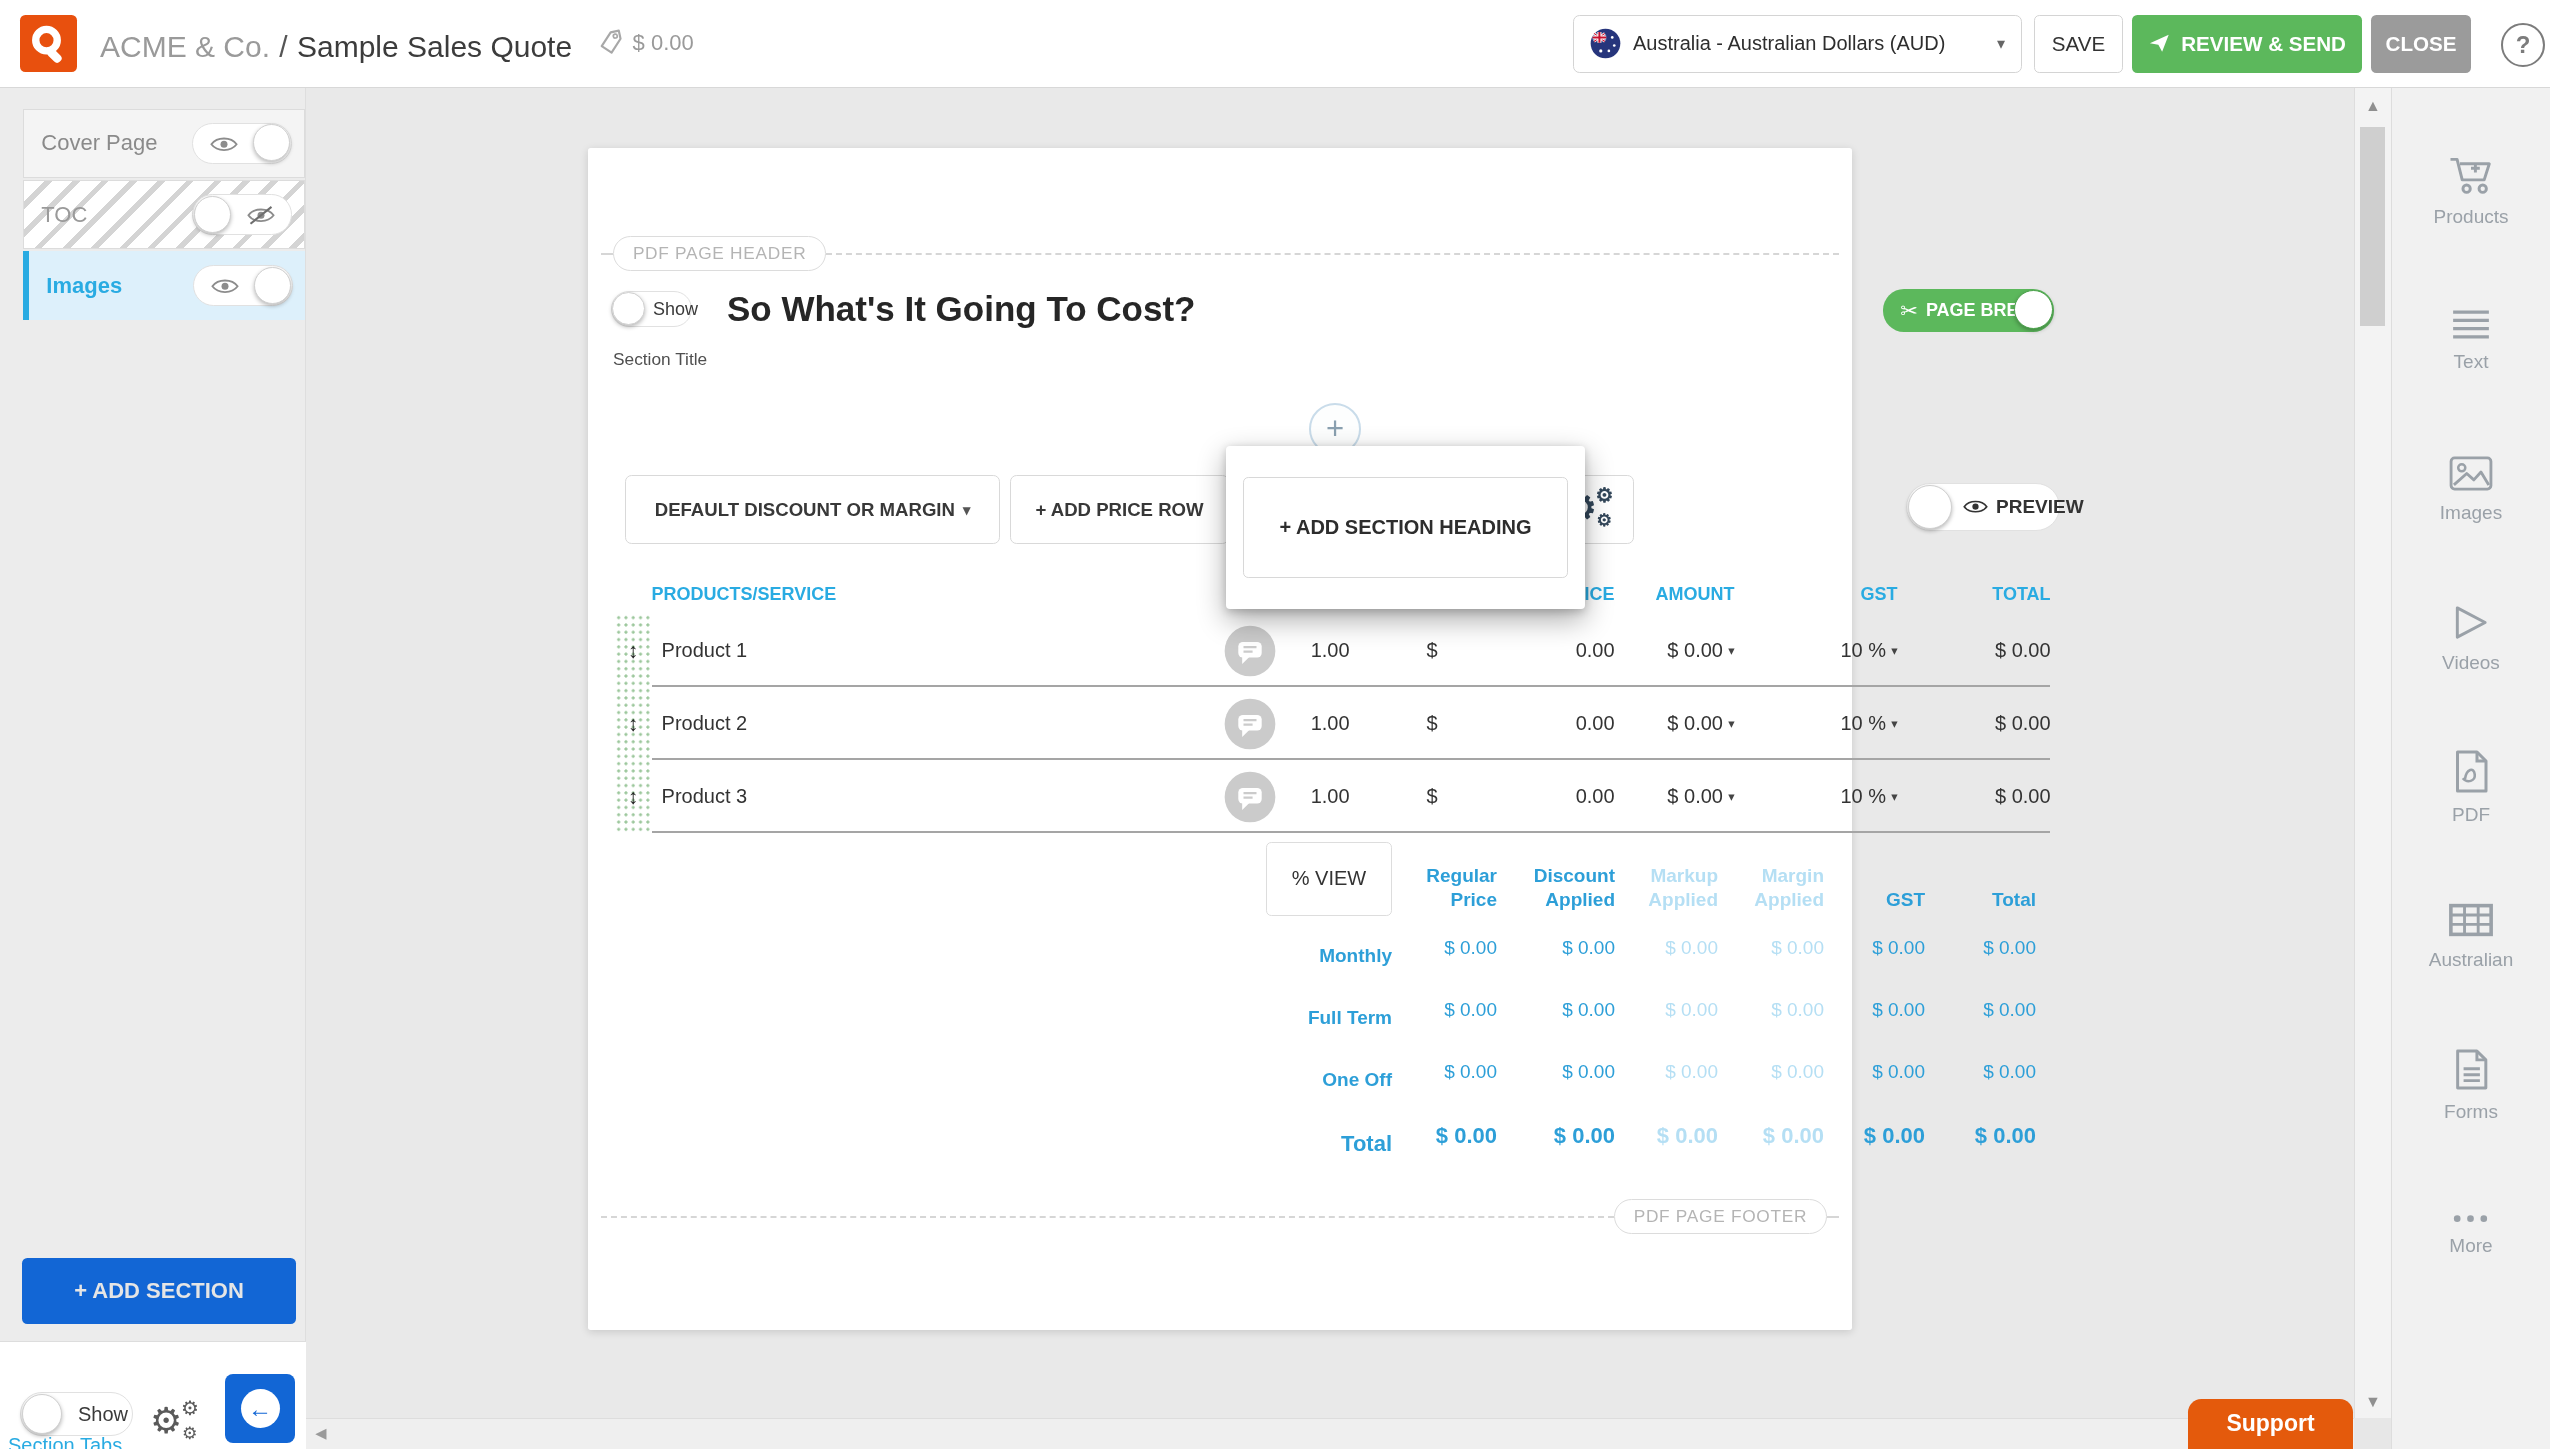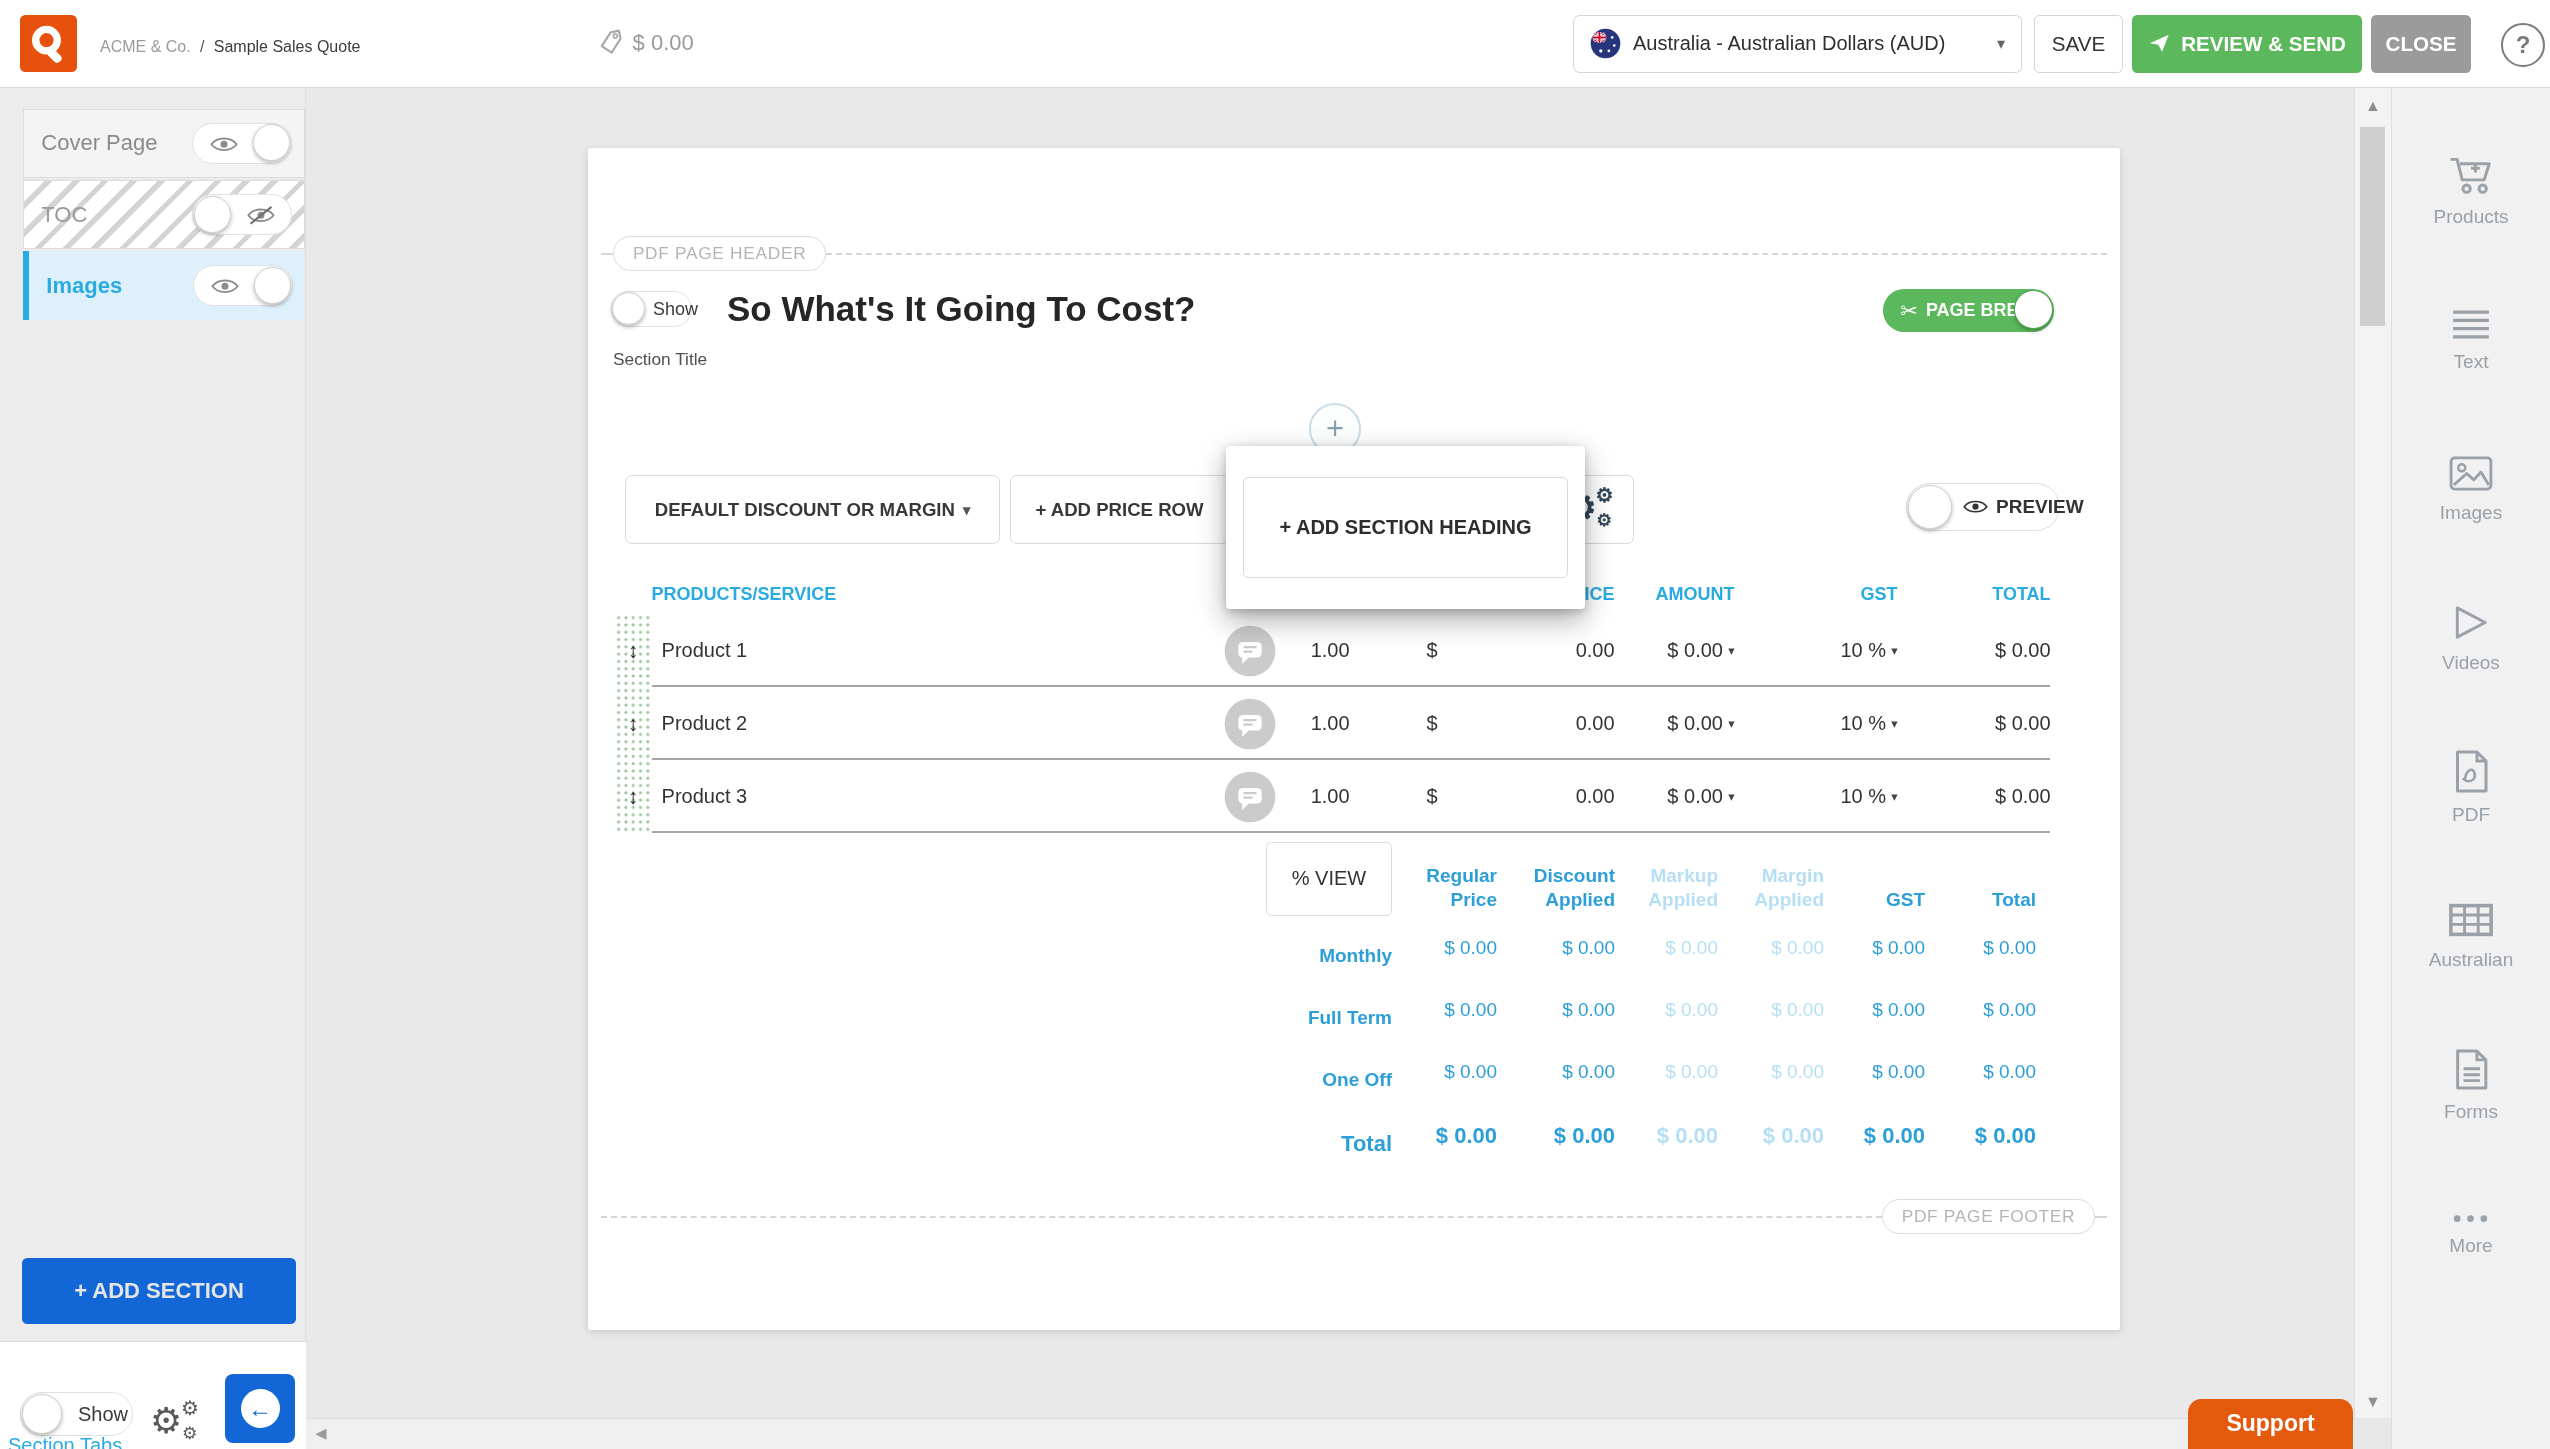--- a/index.html
+++ b/index.html
@@ -8,21 +8,21 @@
     position:relative; overflow:hidden;
     background:#e9e9e9;
     font-family:"Liberation Sans", sans-serif;
     color:#333;
   }
   svg { display:block; }
 
   
   .topbar { position:absolute; left:0; top:0; width:2550px; height:88px; background:#fff; border-bottom:1.3px solid #d8d8d8; z-index:30; }
   .logo { position:absolute; left:20px; top:14.6px; width:57px; height:57px; background:#e8500e; border-radius:5.3px; display:flex; align-items:center; justify-content:center; }
-  .crumbs { position:absolute; left:100px; top:0; height:94px; display:flex; align-items:center; gap:9.3px; font-size:16px; }
+  .crumbs { position:absolute; left:100px; top:0; height:94px; display:flex; align-items:center; gap:9.3px; font-size:30px; }
   .crumb-co { color:#9a9a9a; }
   .crumb-sep { color:#555; }
   .crumb-doc { color:#3c3c3c; }
   .quote-total { position:absolute; left:598px; top:0; height:86px; display:flex; align-items:center; gap:8px; color:#9a9a9a; font-size:22px; }
   .currency { position:absolute; left:1573px; top:14.6px; width:449px; height:58px; background:#fff; border:1.3px solid #d4d4d4; border-radius:6.6px; display:flex; align-items:center; gap:12px; padding:0 16px; font-size:20px; color:#2e2e2e; }
   .currency .caret { color:#666; font-size:16px; margin-left:auto; }
   .btn-save { position:absolute; left:2034px; top:14.6px; width:89px; height:58px; background:#fff; border:1.3px solid #d4d4d4; border-radius:5.3px; font-size:20.6px; color:#333; display:flex; align-items:center; justify-content:center; }
   .btn-review { position:absolute; left:2132px; top:14.6px; width:230px; height:58px; background:#5cb85c; border:none; border-radius:5.3px; font-size:20.6px; font-weight:bold; color:#fff; display:flex; align-items:center; justify-content:center; gap:10.6px; }
   .btn-close { position:absolute; left:2371px; top:14.6px; width:100px; height:58px; background:#9b9b9b; border:none; border-radius:5.3px; font-size:20.6px; font-weight:bold; color:#fff; display:flex; align-items:center; justify-content:center; }
   .help { position:absolute; left:2501px; top:22.6px; width:44px; height:44px; border:2.7px solid #7c7c7c; border-radius:50%; color:#7c7c7c; font-size:24px; font-weight:bold; display:flex; align-items:center; justify-content:center; }
@@ -64,21 +64,21 @@
   .main { position:absolute; left:306px; top:88px; width:2085px; height:1361px; background:#e9e9e9; }
   .vscroll { position:absolute; right:0; top:0; bottom:31px; width:37px; background:#f3f3f3; border-left:0.7px solid #ddd; }
   .vscroll .up { position:absolute; top:9.3px; left:0; right:0; text-align:center; color:#8f8f8f; font-size:16px; }
   .vscroll .thumb { position:absolute; top:39px; left:5.3px; width:25px; height:199px; background:#cfcfcf; }
   .vscroll .down { position:absolute; bottom:6.6px; left:0; right:0; text-align:center; color:#8f8f8f; font-size:16px; }
   .hscroll { position:absolute; left:0; right:37px; bottom:0; height:31px; background:#efefef; border-top:0.7px solid #ddd; }
   .hscroll .left { position:absolute; left:9.3px; top:5.3px; color:#9a9a9a; font-size:14.6px; }
   .corner { position:absolute; right:0; bottom:0; width:37px; height:31px; background:#e7e7e7; }
 
   
-  .card { position:absolute; left:282px; top:60px; width:1532px; height:1182px; background:#fff; border-radius:2.7px; box-shadow:0 2px 8px rgba(0,0,0,.14); }
+  .card { position:absolute; left:282px; top:60px; width:1264px; height:1182px; background:#fff; border-radius:2.7px; box-shadow:0 2px 8px rgba(0,0,0,.14); }
   .marker-row { position:absolute; left:13.3px; right:13.3px; display:flex; align-items:center; }
   .marker-pill { height:35px; border:1.3px solid #dcdcdc; border-radius:18.6px; color:#b4b4b4; font-size:17.3px; letter-spacing:0.7px; display:flex; align-items:center; padding:0 18.6px; background:#fff; white-space:nowrap; }
   .dash-l { flex:1; border-top:2px dashed #d6d6d6; }
   .dash-s { width:12px; border-top:2px dashed #d6d6d6; }
 
   .title-row { position:absolute; left:23px; top:141px; display:flex; align-items:center; gap:35px; }
   .show-sm { width:81px; height:36px; background:#fff; border:1.3px solid #e1e1e1; border-radius:18.6px; position:relative; display:flex; align-items:center; }
   .show-sm .knob { width:33px; height:33px; left:0px; top:0px; }
   .show-sm .lbl { margin-left:41px; font-size:18px; color:#3a3a3a; }
   .sec-title { font-size:35px; font-weight:700; color:#262626; }

